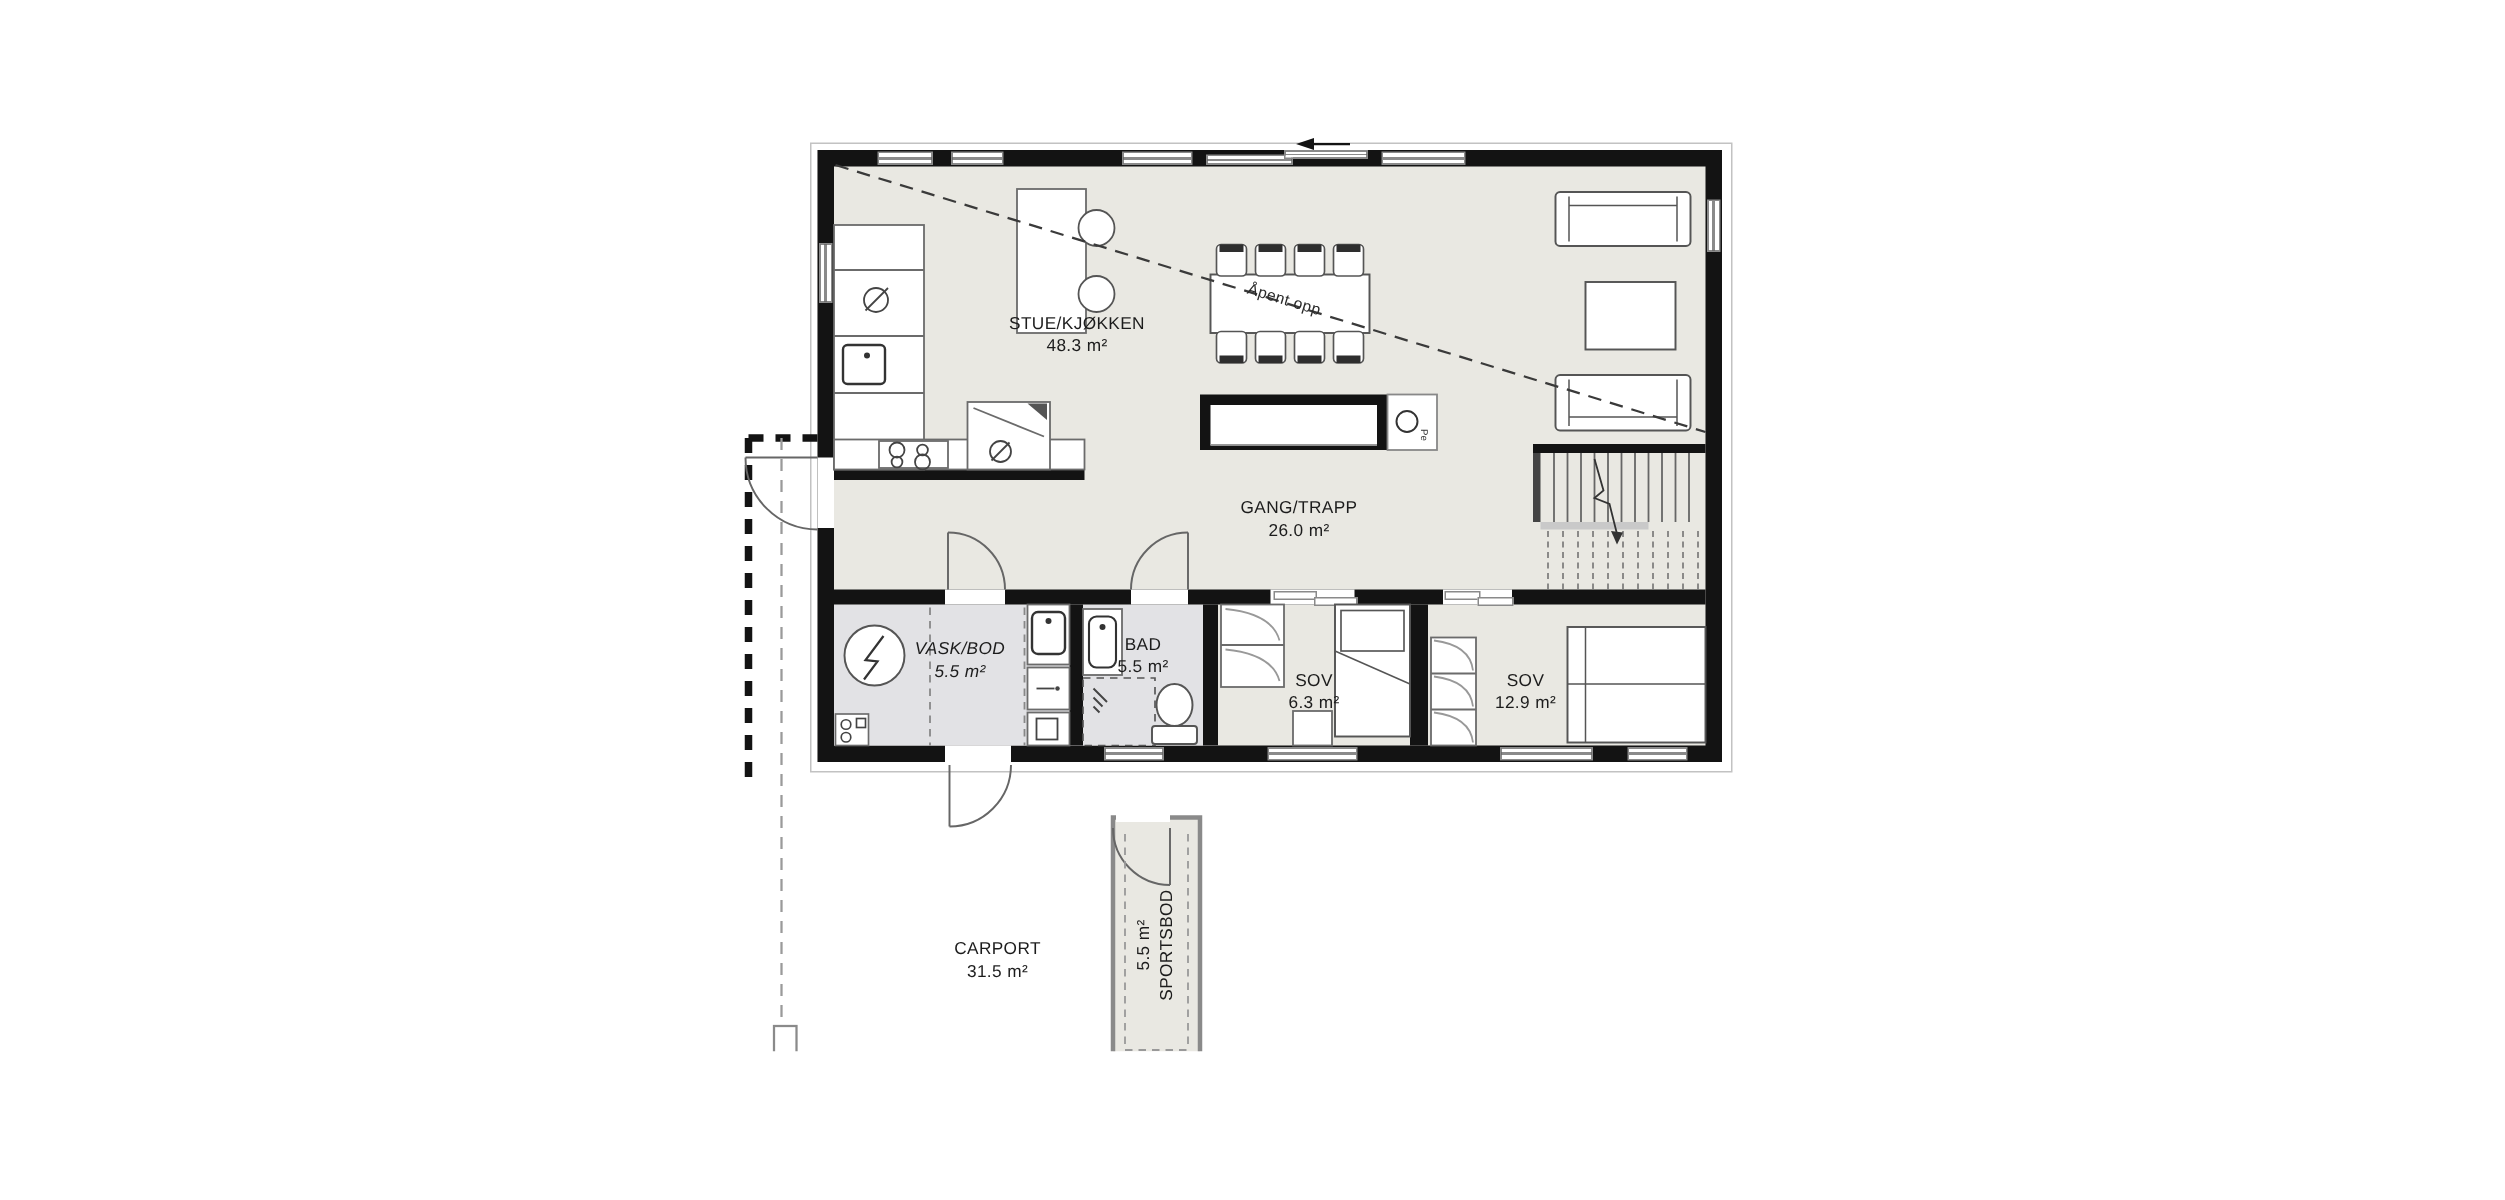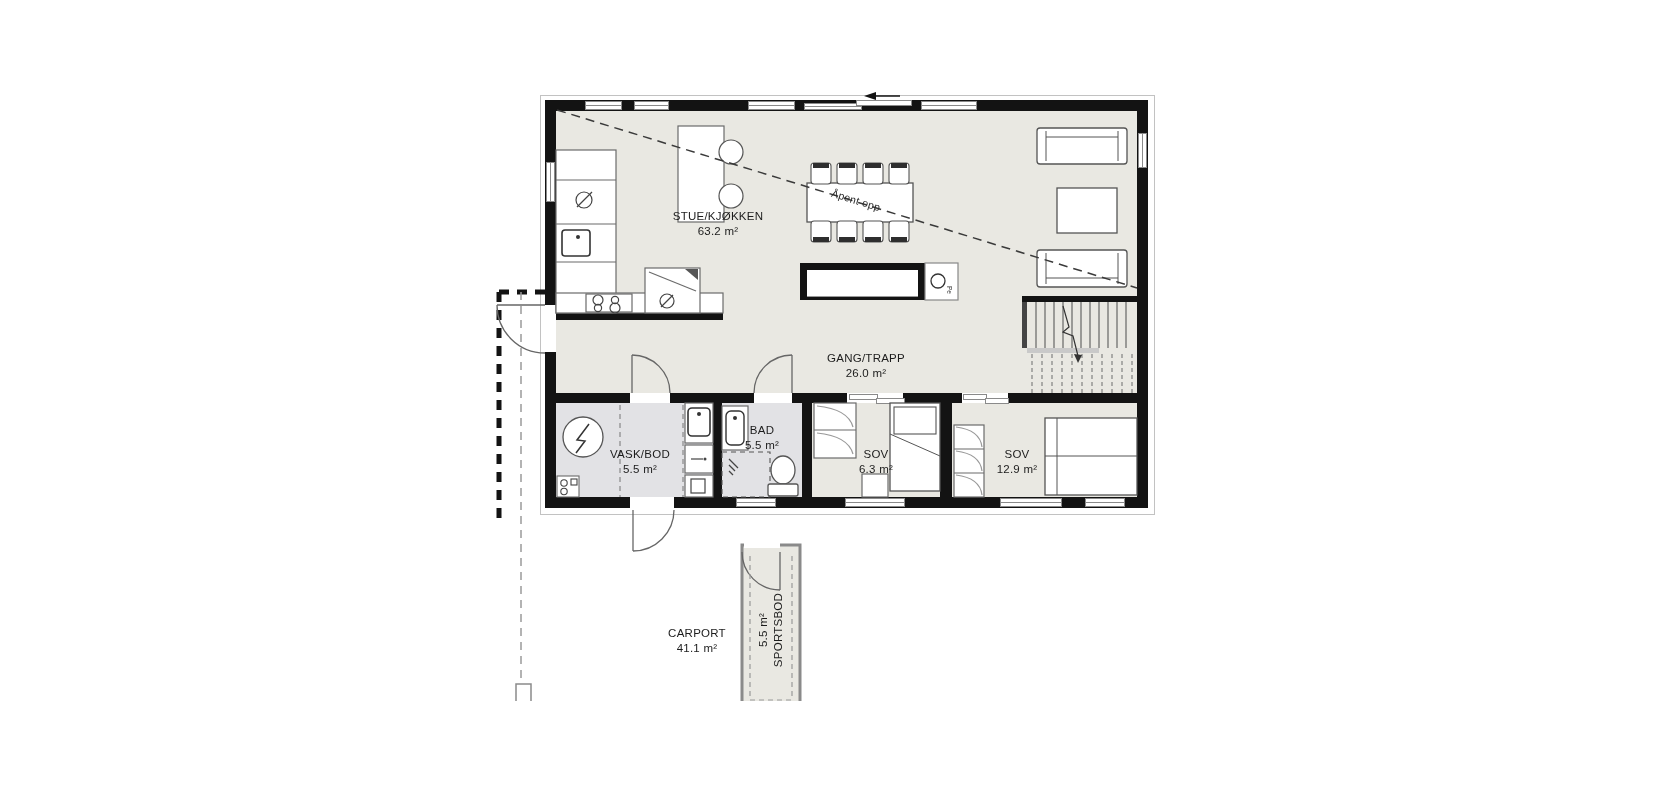--- a/index.html
+++ b/index.html
@@ -281,45 +281,45 @@
       <rect x="1045" y="418" width="92" height="77"></rect>
       <path d="M1045,456 H1137" fill="none" stroke-width="1"></path>
       <path d="M1057,418 V495" fill="none" stroke-width="1"></path>
     </g>
 
     <path d="M557,110 L1137,288" stroke="#3a3a3a" stroke-width="1.5" stroke-dasharray="9 6" fill="none"></path>
   </svg>
 
   <div class="lbl" style="left:718px;top:224px;">
     <div>STUE/KJØKKEN</div>
-    <div>63.2 m²</div>
-  </div>
-  <div class="lbl" style="left:866px;top:366px;">
+    <div>48.3 m²</div>
+  </div>
+  <div class="lbl" style="left:866px;top:347px;">
     <div>GANG/TRAPP</div>
     <div>26.0 m²</div>
   </div>
-  <div class="lbl" style="left:640px;top:462px;">
+  <div class="lbl" style="left:640px;top:441px;font-style:italic;">
     <div>VASK/BOD</div>
     <div>5.5 m²</div>
   </div>
   <div class="lbl" style="left:762px;top:438px;">
     <div>BAD</div>
     <div>5.5 m²</div>
   </div>
   <div class="lbl" style="left:876px;top:462px;">
     <div>SOV</div>
     <div>6.3 m²</div>
   </div>
   <div class="lbl" style="left:1017px;top:462px;">
     <div>SOV</div>
     <div>12.9 m²</div>
   </div>
-  <div class="lbl" style="left:665px;top:641px;margin-left:32px;">
+  <div class="lbl" style="left:665px;top:641px;">
     <div>CARPORT</div>
-    <div>41.1 m²</div>
+    <div>31.5 m²</div>
   </div>
   <div class="lbl lbl-rot" style="left:771px;top:630px;">
     <div>5.5 m²</div>
     <div>SPORTSBOD</div>
   </div>
   <div class="lbl-open" style="left:856px;top:200px;">Åpent opp</div>
   <div class="lbl-pe" style="left:949px;top:290px;">Pe</div>
 
 </div>
 

